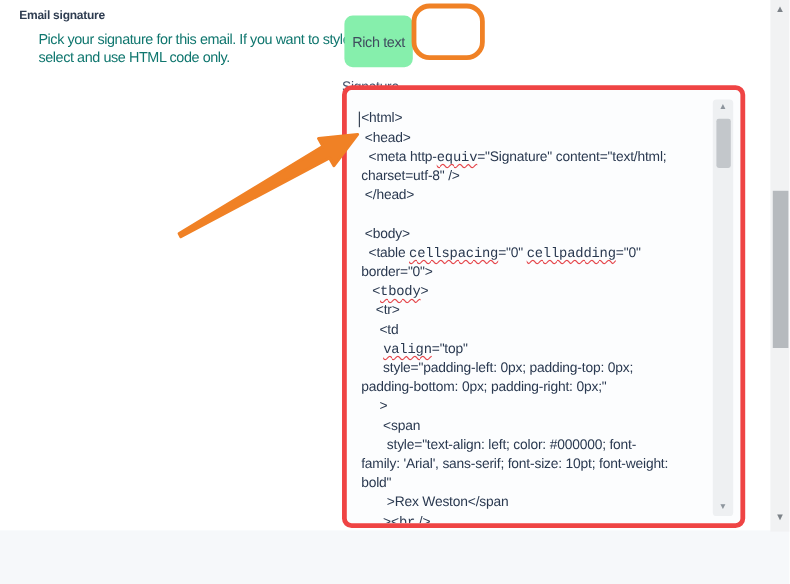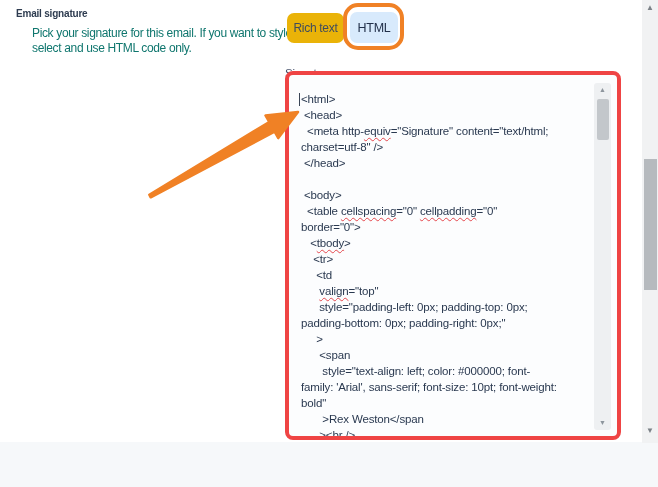--- a/index.html
+++ b/index.html
@@ -12,22 +12,22 @@
     position: absolute; left: 16px; top: 8px;
     font-size: 10px; font-weight: bold; color: #2e3c50; letter-spacing: -0.2px;
   }
   .section-desc {
     position: absolute; left: 16px; top: 26px; width: 272px;
     font-size: 12px; line-height: 14.5px; color: #0f766e; letter-spacing: -0.35px; margin-left: 16px;
   }
 
   
   .btn-richtext {
-    position: absolute; left: 287px; top: 13px; height: 30px; width: 57px;
-    background: #eab308; border: none; border-radius: 7px;
+    position: absolute; left: 287px; top: 13px; height: 43px; width: 57px;
+    background: #86efac; border: none; border-radius: 7px;
     font-family: "Liberation Sans", sans-serif; font-size: 12px; color: #3f4c5e;
     letter-spacing: -0.3px; cursor: pointer;
   }
   .btn-html {
     position: absolute; left: 350px; top: 12px; height: 31px; width: 48px;
     background: #d8eafc; border: none; border-radius: 7px;
     font-family: "Liberation Sans", sans-serif; font-size: 12.5px; color: #22304a;
     letter-spacing: -0.2px; cursor: pointer;
   }
   .annotation-ring {
@@ -49,20 +49,21 @@
   .code {
     position: absolute; left: 12px; top: 16px; right: 26px; bottom: 0;
     font-family: "Liberation Sans", sans-serif; font-size: 11.5px; line-height: 16px;
     color: #2a3950; letter-spacing: -0.15px; white-space: pre; overflow: hidden;
   }
   .code-line { height: 16px; white-space: pre; }
   .sq {
     text-decoration: underline; text-decoration-style: wavy;
     text-decoration-color: #e5484d; text-decoration-thickness: 1px;
     text-underline-offset: 2px;
+    font-family: Liberation Mono, monospace;
   }
   .caret { position: absolute; left: 10px; top: 18px; width: 1.3px; height: 13px; background: #3a4556; }
 
   
   .ta-scrollbar {
     position: absolute; top: 8px; bottom: 6px; right: 6px; width: 17px;
     background: #eef0f2; border-radius: 3px;
   }
   .ta-up, .ta-down {
     position: absolute; left: 0; width: 100%; text-align: center;
@@ -105,21 +106,20 @@
 </style>
 </head>
 <body>
 
 <div class="page">
 
   <div class="section-title">Email signature</div>
   <div class="section-desc">Pick your signature for this email. If you want to style it, select and use HTML code only.</div>
 
   <button class="btn-richtext">Rich text</button>
-  <button class="btn-html">HTML</button>
   <div class="annotation-ring" style="border-color: rgb(240, 129, 37);"></div>
 
   <div class="sig-label">Signature</div>
 
   <div class="sig-textarea">
     <div class="code" id="code-area"><div class="code-line">&lt;html&gt;</div><div class="code-line"> &lt;head&gt;</div><div class="code-line">  &lt;meta http-<span class="sq">equiv</span>="Signature" content="text/html;</div><div class="code-line">charset=utf-8" /&gt;</div><div class="code-line"> &lt;/head&gt;</div><div class="code-line">&nbsp;</div><div class="code-line"> &lt;body&gt;</div><div class="code-line">  &lt;table <span class="sq">cellspacing</span>="0" <span class="sq">cellpadding</span>="0"</div><div class="code-line">border="0"&gt;</div><div class="code-line">   &lt;<span class="sq">tbody</span>&gt;</div><div class="code-line">    &lt;tr&gt;</div><div class="code-line">     &lt;td</div><div class="code-line">      <span class="sq">valign</span>="top"</div><div class="code-line">      style="padding-left: 0px; padding-top: 0px;</div><div class="code-line">padding-bottom: 0px; padding-right: 0px;"</div><div class="code-line">     &gt;</div><div class="code-line">      &lt;span</div><div class="code-line">       style="text-align: left; color: #000000; font-</div><div class="code-line">family: 'Arial', sans-serif; font-size: 10pt; font-weight:</div><div class="code-line">bold"</div><div class="code-line">       &gt;Rex Weston&lt;/span</div><div class="code-line">      &gt;&lt;<span class="sq">br</span> /&gt;</div></div>
     <div class="caret"></div>
     <div class="ta-scrollbar">
       <div class="ta-up">▲</div>
       <div class="ta-thumb"></div>

